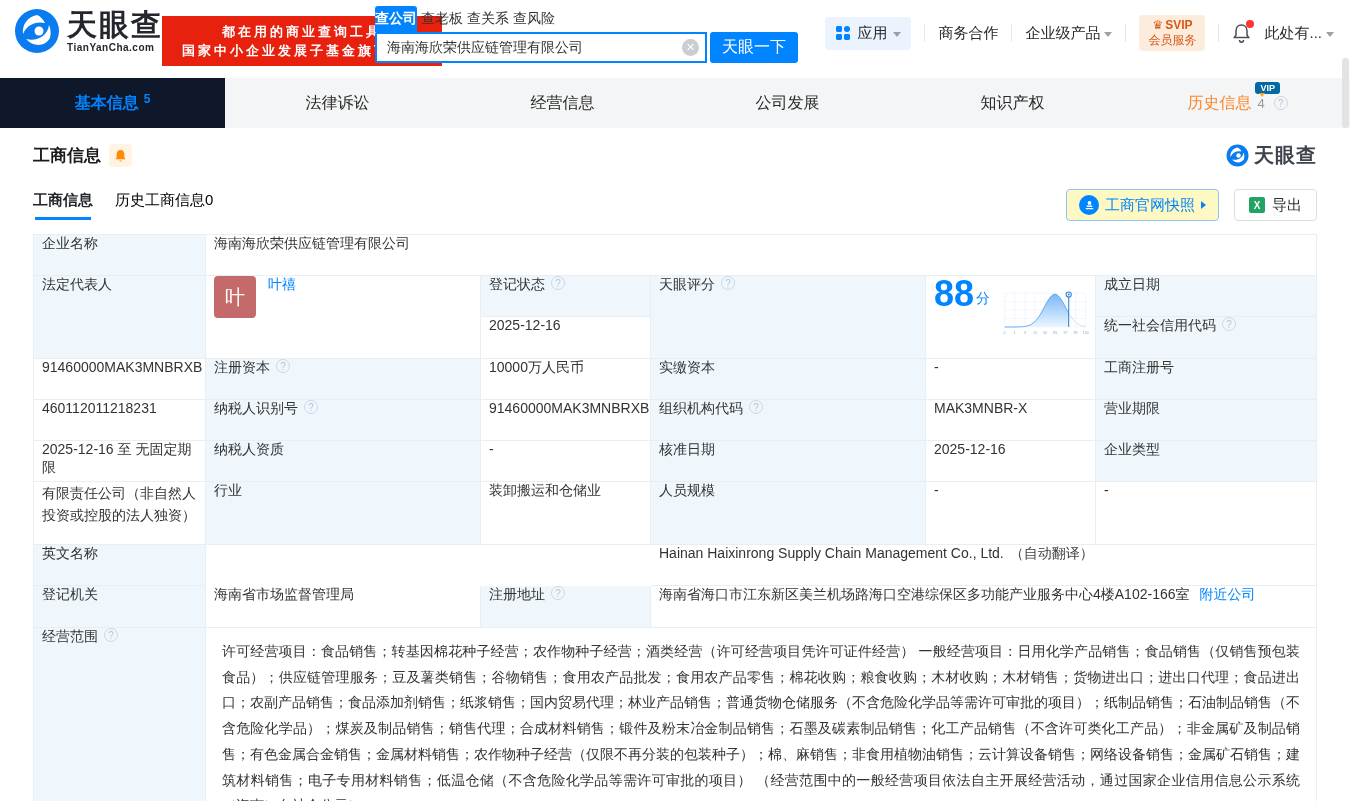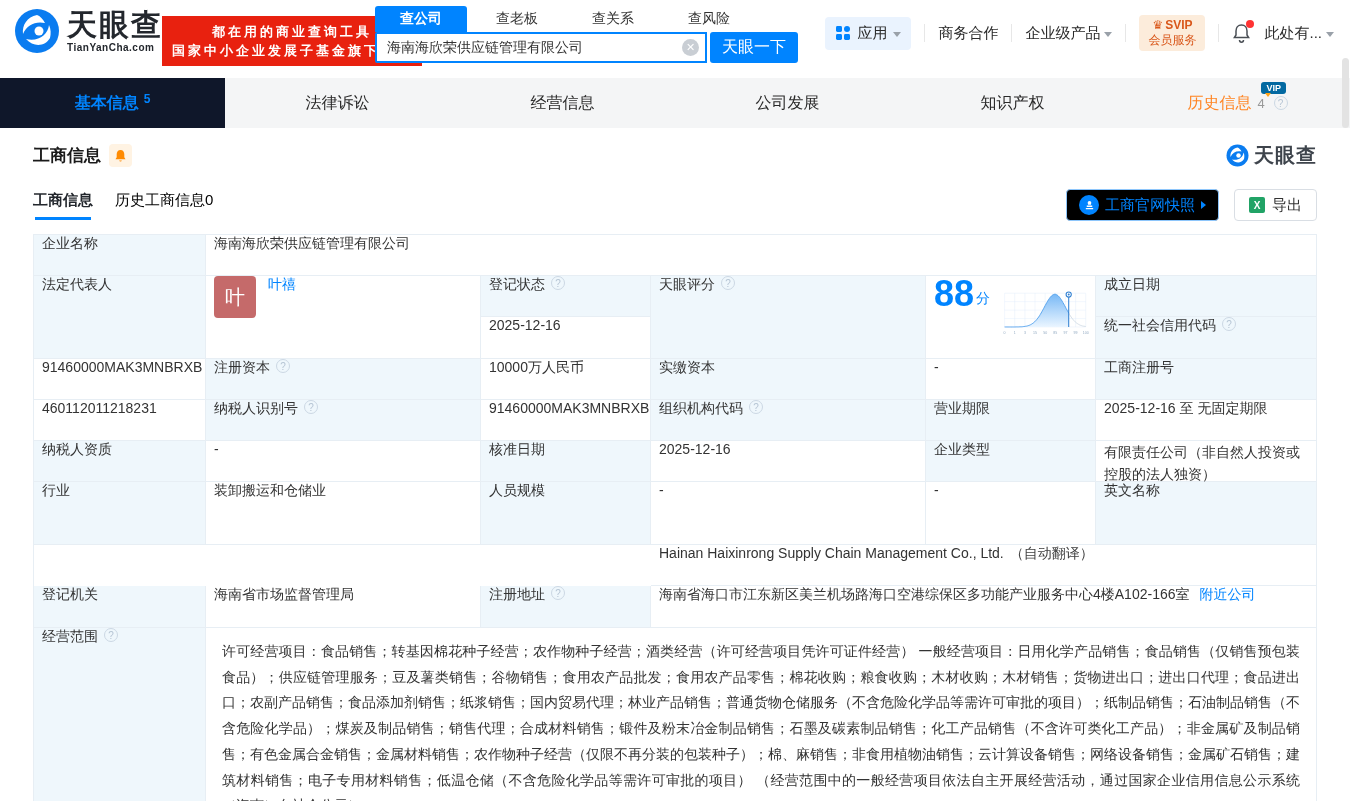--- a/index.html
+++ b/index.html
@@ -7,25 +7,25 @@
   body {
     font-family: "Liberation Sans","DejaVu Sans",sans-serif;
     background:#fff; color:#333; overflow:hidden; position:relative; font-size:14px;
   }
   
   .header { position:relative; height:62px; background:#fff; }
   .logo { position:absolute; left:14px; top:8px; display:flex; align-items:center; gap:7px; cursor:pointer; }
   .logo-text { display:flex; flex-direction:column; line-height:1; }
   .logo-title { font-size:30px; font-weight:bold; color:#23272d; letter-spacing:2px; }
   .logo-sub { font-size:10px; font-weight:bold; color:#23272d; margin-top:3px; letter-spacing:.5px; }
-  .promo { position:absolute; left:162px; top:16px; background:#e8210f; color:#fff; padding:6px 10px;
+  .promo { position:absolute; left:162px; top:16px; background:#e8210f; color:#fff; padding:6px 20px;
            font-size:13px; font-weight:bold; line-height:19px; letter-spacing:3px; text-align:center; }
   .search-wrap { position:absolute; left:375px; top:6px; }
   .mini-tabs { display:flex; align-items:flex-end; gap:4px; height:26px; }
-  .mini-tab { font-size:14px; color:#333; padding:4px 25px; cursor:pointer;text-align:center; }
+  .mini-tab { font-size:14px; color:#333; padding:4px 0; cursor:pointer;text-align:center; }
   .mini-tab.active { background:#0084ff; color:#fff; border-radius:3px 3px 0 0; font-weight:bold; }
   .search-row { display:flex; }
   .search-input-box { position:relative; width:332px; }
   .search-input { width:100%; height:31px; border:2px solid #0084ff; border-radius:2px 0 0 2px;
                   padding:0 32px 0 10px; font-size:14px; color:#333; outline:none;
                   font-family:"Liberation Sans","DejaVu Sans",sans-serif; }
   .clear-icon { position:absolute; right:8px; top:7px; width:17px; height:17px; border-radius:50%;
                 background:#c9ced4; color:#fff; font-size:11px; line-height:17px; text-align:center; cursor:pointer; }
   .search-btn { width:88px; height:31px; margin-left:3px; background:#0084ff; color:#fff; border:none;
                 border-radius:3px; font-size:16px; cursor:pointer; font-family:inherit; }
@@ -43,21 +43,21 @@
   .red-dot { position:absolute; top:-3px; right:-3px; width:8px; height:8px; background:#f33; border-radius:50%; }
   
   .tabbar { margin-top:16px; height:50px; background:#f4f5f6; display:flex; }
   .tab { flex:1; display:flex; align-items:center; justify-content:center; font-size:16px; color:#2a2a2a;
          cursor:pointer; position:relative; gap:3px; }
   .tab.active { background:#0f172a; color:#0084ff; font-weight:bold; }
   .tab .count { font-size:12px; margin-left:2px; margin-top:-8px; }
   .tab.active .count { color:#0084ff; }
   .tab.history { color:#ff8524; }
   .tab .count-gray { font-size:13px; color:#999; margin-left:3px; }
-  .vip-badge { position:absolute; top:4px; right:64px; background:#0369a1; color:#fff; font-size:9px; font-weight:bold;
+  .vip-badge { position:absolute; top:4px; right:70px; background:#0369a1; color:#fff; font-size:9px; font-weight:bold;
                padding:1px 5px; border-radius:3px; }
   .vip-badge::after { content:""; position:absolute; left:4px; bottom:-3px; border-left:3px solid transparent;
                border-right:3px solid transparent; border-top:4px solid #ffa216; }
   .help-icon { display:inline-flex; width:14px; height:14px; border:1px solid #ccd8e4; border-radius:50%;
                color:#b6c5d4; font-size:10px; align-items:center; justify-content:center; margin-left:6px;
                flex:0 0 14px; cursor:pointer; }
   .help-icon::before { content:"?"; }
   
   .section-head { display:flex; justify-content:space-between; align-items:center; padding:14px 33px 0; }
   .sec-title-wrap { display:flex; align-items:center; gap:8px; }
@@ -66,21 +66,21 @@
               justify-content:center; cursor:pointer; }
   .watermark { display:flex; align-items:center; gap:5px; }
   .watermark-text { font-size:20px; font-weight:bold; color:#3e444c; letter-spacing:1px; }
   .subtab-row { display:flex; justify-content:space-between; align-items:center; padding:20px 33px 0; }
   .subtabs { display:flex; gap:22px; }
   .subtab { font-size:15px; color:#000000; cursor:pointer; position:relative; padding-bottom:10px; }
   .subtab.active { color:#23272d; font-weight:bold; }
   .subtab.active::after { content:""; position:absolute; left:2px; right:2px; bottom:0; height:3px; background:#0084ff; }
   .head-btns { display:flex; gap:15px; }
   .btn-snapshot { display:flex; align-items:center; gap:6px; height:32px; padding:0 12px; border:1px solid #8ec6fb;
-                  border-radius:4px; color:#0084ff; font-size:15px; background:#000000; cursor:pointer; }
+                  border-radius:4px; color:#0084ff; font-size:15px; background:#fef9c3; cursor:pointer; }
   .stamp-circle { width:20px; height:20px; border-radius:50%; background:#0084ff; display:flex; align-items:center;
                   justify-content:center; }
   .snap-arrow { width:0; height:0; border-top:4px solid transparent; border-bottom:4px solid transparent;
                 border-left:5px solid #0084ff; }
   .btn-export { display:flex; align-items:center; gap:7px; height:32px; padding:0 14px; border:1px solid #d9dee4;
                 border-radius:4px; color:#333; font-size:15px; background:#fff; cursor:pointer; }
   .excel-icon { width:16px; height:16px; background:#21a366; border-radius:2px; color:#fff; font-size:10px;
                 font-weight:bold; display:flex; align-items:center; justify-content:center; }
   
   .biz-table { margin:13px 33px 0; display:grid;
@@ -361,20 +361,23 @@
       <span>纳税人识别号</span>
       <span class="help-icon"></span>
     </div>
   <div class="tv">
       <span>91460000MAK3MNBRXB</span>
     </div>
   <div class="tl">
       <span>组织机构代码</span>
       <span class="help-icon"></span>
     </div>
+  <div class="tv">
+      <span>MAK3MNBR-X</span>
+    </div>
 
   <div class="tl">
       <span>营业期限</span>
     </div>
   <div class="tv">
       <span>2025-12-16 至 无固定期限</span>
     </div>
   <div class="tl">
       <span>纳税人资质</span>
     </div>

